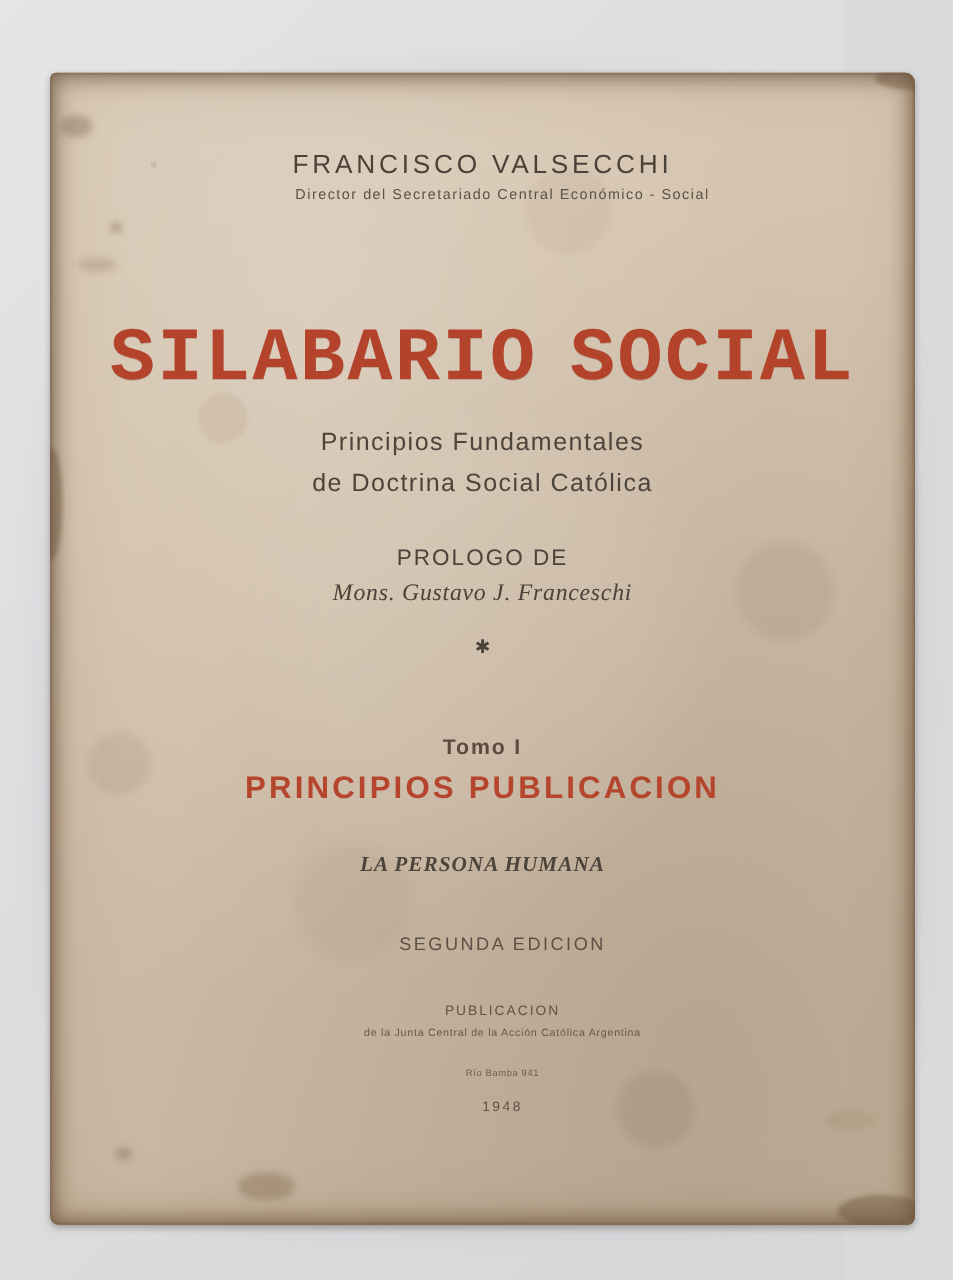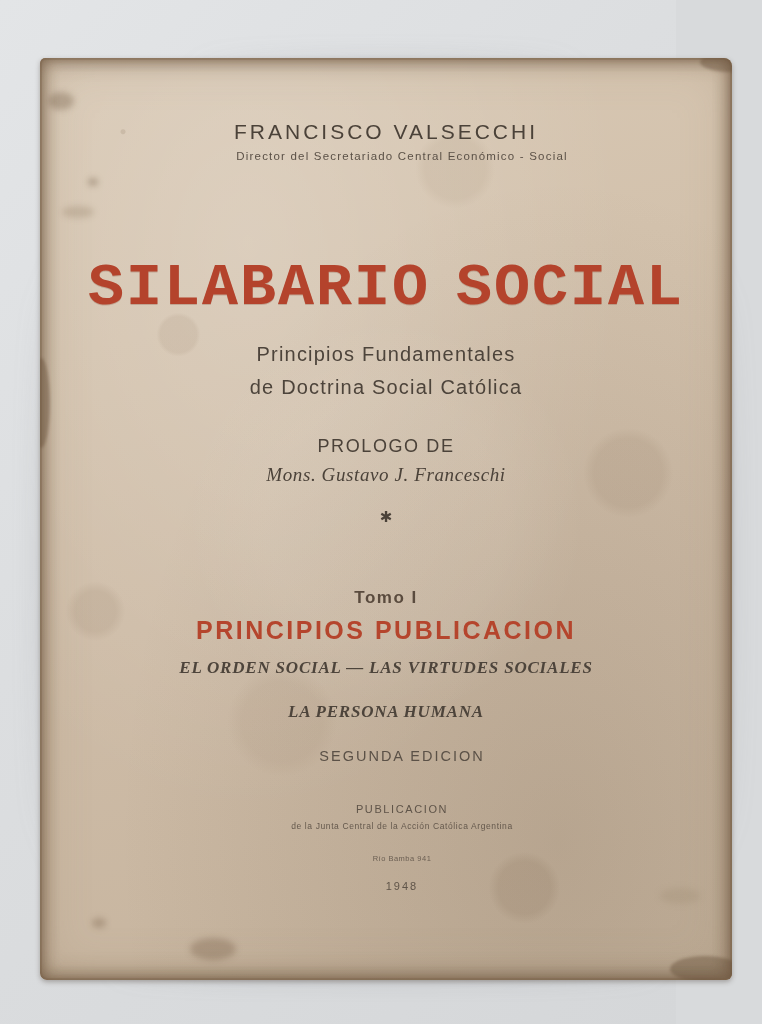--- a/index.html
+++ b/index.html
@@ -180,21 +180,20 @@
     color: #4d443b;
   }
   .contents2 {
     top: 624px;
     font-family: "Liberation Serif", serif;
     font-style: italic;
     font-weight: bold;
     font-size: 17px;
     letter-spacing: 0.8px;
     color: #4d443b;
-    margin-top: 20px;
   }
 
   .edition {
     top: 690px;
     font-size: 14.5px;
     letter-spacing: 2px;
     color: #5b5147;
   }
 
   .imprint1 {
@@ -259,21 +258,20 @@
 
     <div class="text-block sub1 blur-soft">Principios Fundamentales</div>
     <div class="text-block sub2 blur-soft">de Doctrina Social Católica</div>
 
     <div class="text-block prologo-label blur-soft">PROLOGO DE</div>
     <div class="text-block prologo-name blur-soft">Mons. Gustavo J. Franceschi</div>
     <div class="text-block asterisk">✱</div>
 
     <div class="text-block tomo blur-soft">Tomo I</div>
     <div class="text-block section-red blur-soft">PRINCIPIOS PUBLICACION</div>
-    <div class="text-block contents1 blur-soft">EL ORDEN SOCIAL — LAS VIRTUDES SOCIALES</div>
     <div class="text-block contents2 blur-soft">LA PERSONA HUMANA</div>
 
     <div class="text-block edition blur-more">SEGUNDA EDICION</div>
 
     <div class="text-block imprint1 blur-more">PUBLICACION</div>
     <div class="text-block imprint2 blur-more">de la Junta Central de la Acción Católica Argentina</div>
     <div class="text-block imprint4 blur-more">Río Bamba 941</div>
     <div class="text-block imprint5 blur-more">1948</div>
 
     <div class="edges"></div>

